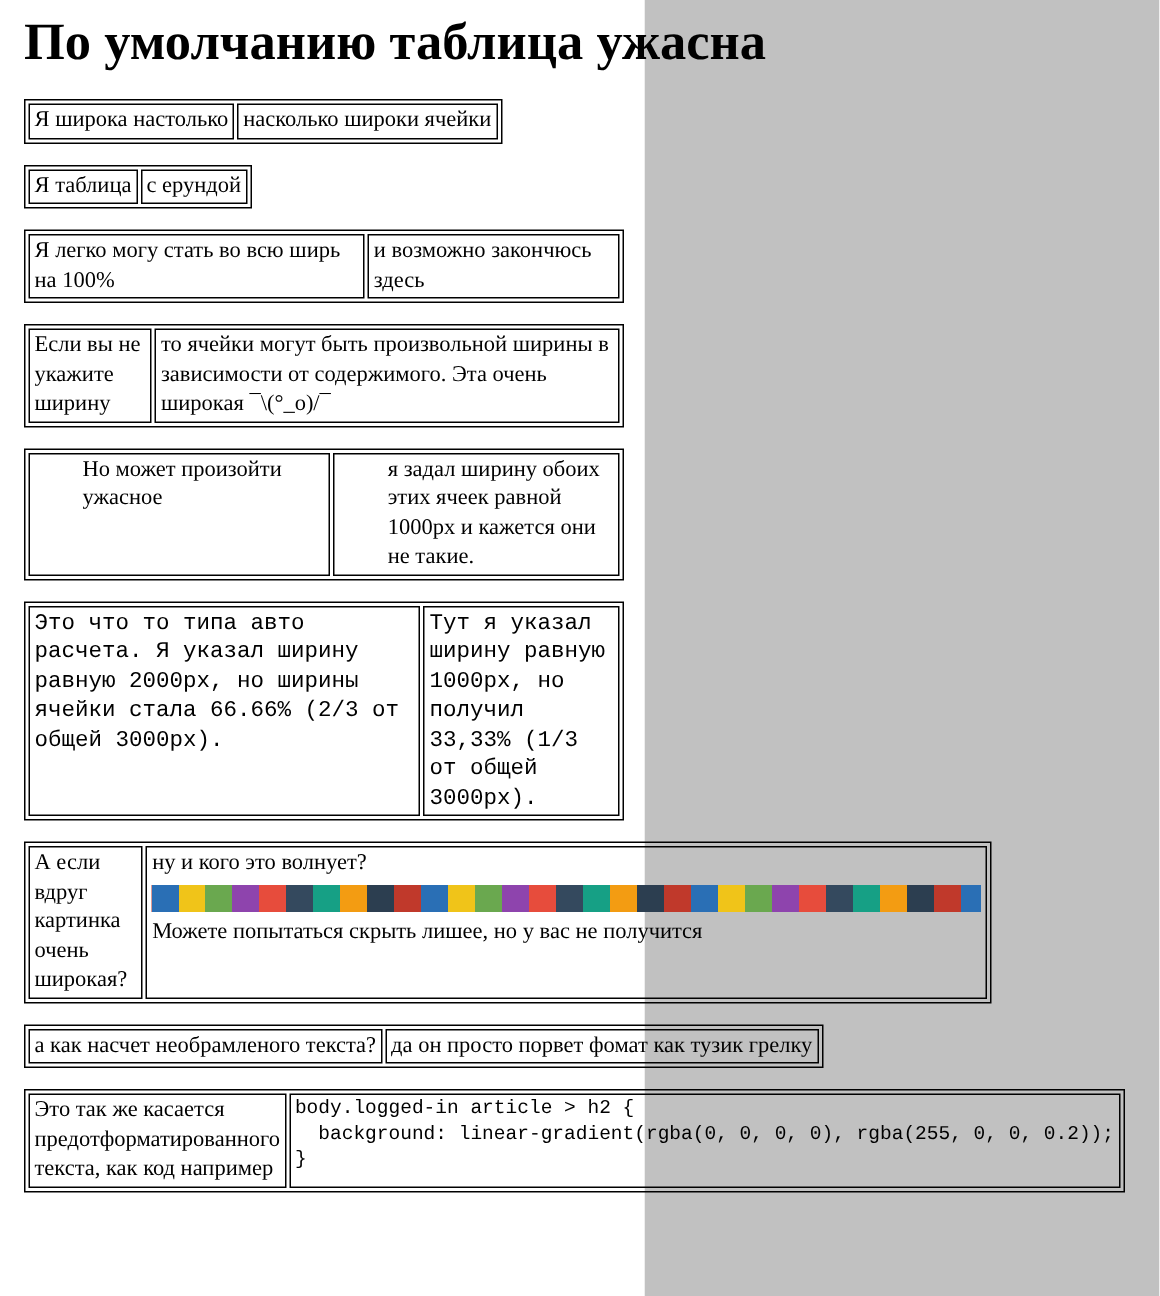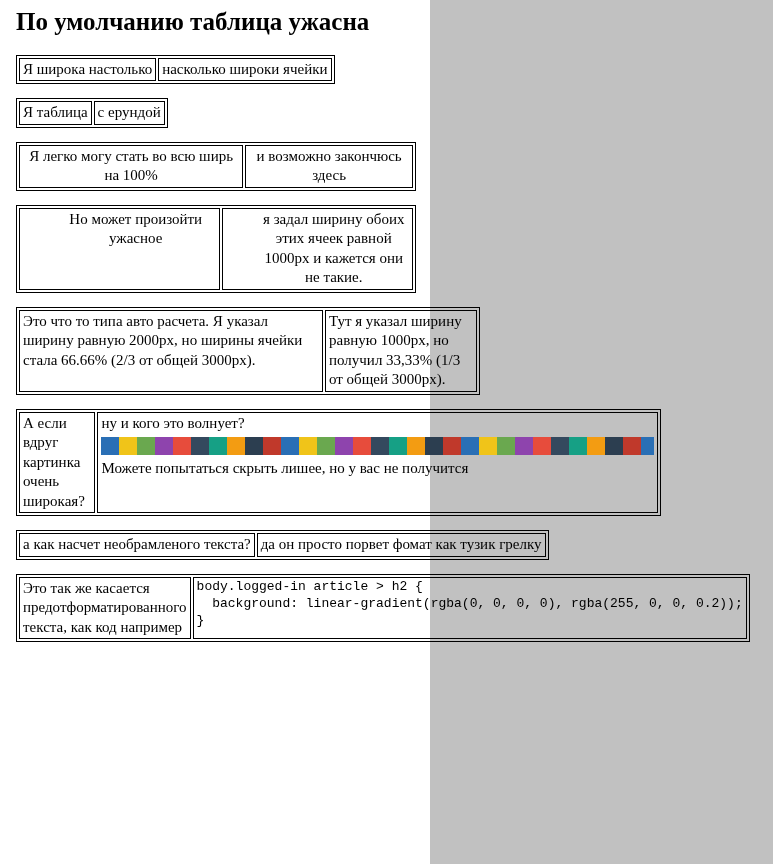--- a/index.html
+++ b/index.html
@@ -8,42 +8,42 @@
     padding: 0;
     font-family: Georgia, 'Times New Roman', serif;
     font-size: 15px;
     background: linear-gradient(to right, #ffffff 0, #ffffff 430px, #c1c1c1 430px, #c1c1c1 100%);
     width: 773px;
   }
   .page {
     padding: 0 16px 20px 16px;
   }
   h1 {
-    font-size: 25px;
+    font-size: 35px;
     font-weight: bold;
     margin: 0 0 18px 0;
     padding-top: 8px;
     line-height: 1.15;
   }
   table {
     border-collapse: separate;
     border-spacing: 2px;
     border: 1px solid #000;
     margin-bottom: 14px;
   }
   td {
     border: 1px solid #000;
     padding: 1px 3px;
     vertical-align: top;
     line-height: 1.3;
   }
-  .w400 { width: 400px; text-align: center; }
+  .w400 { width: 400px; }
   .w50p td { width: 50%; }
   .w1000 td { width: 400px; padding-left: 35px; } 
-  .t-auto { width: 464px; }
+  .t-auto { width: 400px; font-family: Liberation Mono, monospace; }
   .t-auto .c1 { width: 66.66%; }
   .t-auto .c2 { width: 33.33%; }
   .full { width: 645px; }
   .narrowcol { width: 12%; }
   .imgstrip {
     height: 18px;
     width: 100%;
     background: repeating-linear-gradient(90deg,
       #2a6fb5 0 18px, #f0c419 18px 36px, #6aa84f 36px 54px,
       #8e44ad 54px 72px, #e74c3c 72px 90px, #34495e 90px 108px,
@@ -87,20 +87,28 @@
 
   <table class="w400">
     <tbody>
         <tr>
       <td>Я легко могу стать во всю ширь на 100%</td>
       <td>и возможно закончюсь здесь</td>
     </tr>
   </tbody>
     </table>
 
+  <table class="w400">
+    <tbody>
+        <tr>
+      <td style="width:21%">Если вы не укажите ширину</td>
+      <td>то ячейки могут быть произвольной ширины в зависимости от содержимого. Эта очень широкая ¯\(°_o)/¯</td>
+    </tr>
+  </tbody>
+    </table>
 
 
   <table class="w400 w1000">
     <tbody>
         <tr>
       <td>Но может произойти ужасное</td>
       <td>я задал ширину обоих этих ячеек равной 1000px и кажется они не такие.</td>
     </tr>
   </tbody>
     </table>

